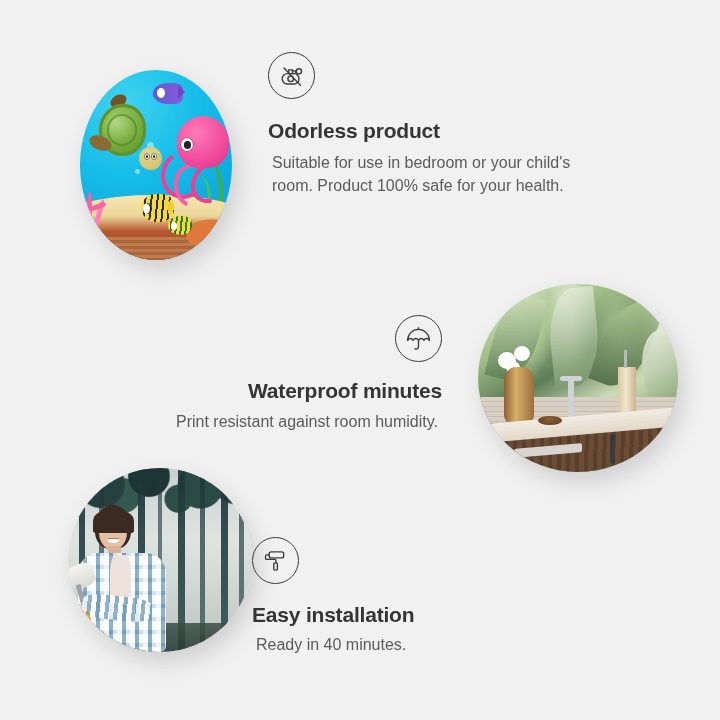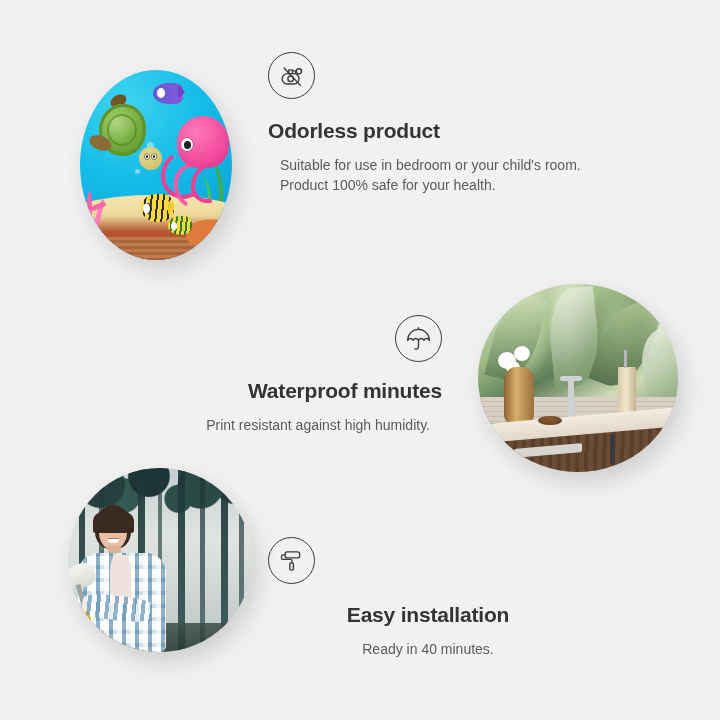--- a/index.html
+++ b/index.html
@@ -325,38 +325,38 @@
   }
   .feature h3{
     margin:0;
     font-size:21px;
     font-weight:700;
     color:#343434;
     letter-spacing:-.2px;
     line-height:1.2;
   }
   .feature p{
-    margin:12px;
-    font-size:14px;
+    margin:4px;
+    font-size:16px;
     color:#5b5b5b;
     line-height:1.45;
   }
 
   
   #feature-odorless{left:268px;top:52px;width:340px;text-align:left;}
   #feature-odorless .icon-circle{margin-bottom:19px;}
   #feature-odorless h3{margin-bottom:8px;}
 
   
   #feature-waterproof{left:120px;top:315px;width:322px;text-align:right;}
   #feature-waterproof .icon-wrap{display:flex;justify-content:flex-end;margin-bottom:16px;}
   #feature-waterproof h3{margin-bottom:7px;}
 
   
-  #feature-install{left:268px;top:537px;width:320px;text-align:center;}
+  #feature-install{left:252px;top:537px;width:320px;text-align:left;}
   #feature-install .icon-circle{margin-bottom:18px;}
   #feature-install h3{margin-bottom:6px;}
 
   svg.gi{display:block;}
 </style>
 </head>
 <body>
 
 <div class="stage">
 
@@ -441,21 +441,21 @@
       <div class="icon-circle">
         <svg class="gi" width="29" height="29" viewBox="0 0 32 32" fill="none" stroke="#3c3c3c" stroke-width="1.5" stroke-linecap="round" stroke-linejoin="round">
           <path d="M4 18a12 12 0 0 1 24 0"></path>
           <path d="M4 18c1.6-2.6 4.4-2.6 6 0 1.6-2.6 4.4-2.6 6 0 1.6-2.6 4.4-2.6 6 0 1.6-2.6 4.4-2.6 6 0"></path>
           <path d="M16 18v7.2a2.6 2.6 0 0 1-4 2.1"></path>
           <path d="M16 6V4"></path>
         </svg>
       </div>
     </div>
     <h3>Waterproof minutes</h3>
-    <p>Print resistant against high humidity.</p>
+    <p>Print resistant against room humidity.</p>
   </div>
 
   <div class="photo" id="photo-forest">
     <div class="inner">
       <div class="sky"></div>
       <div class="canopy"></div>
       <div class="trunks">
         <i></i>
           <i></i>
           <i></i>

